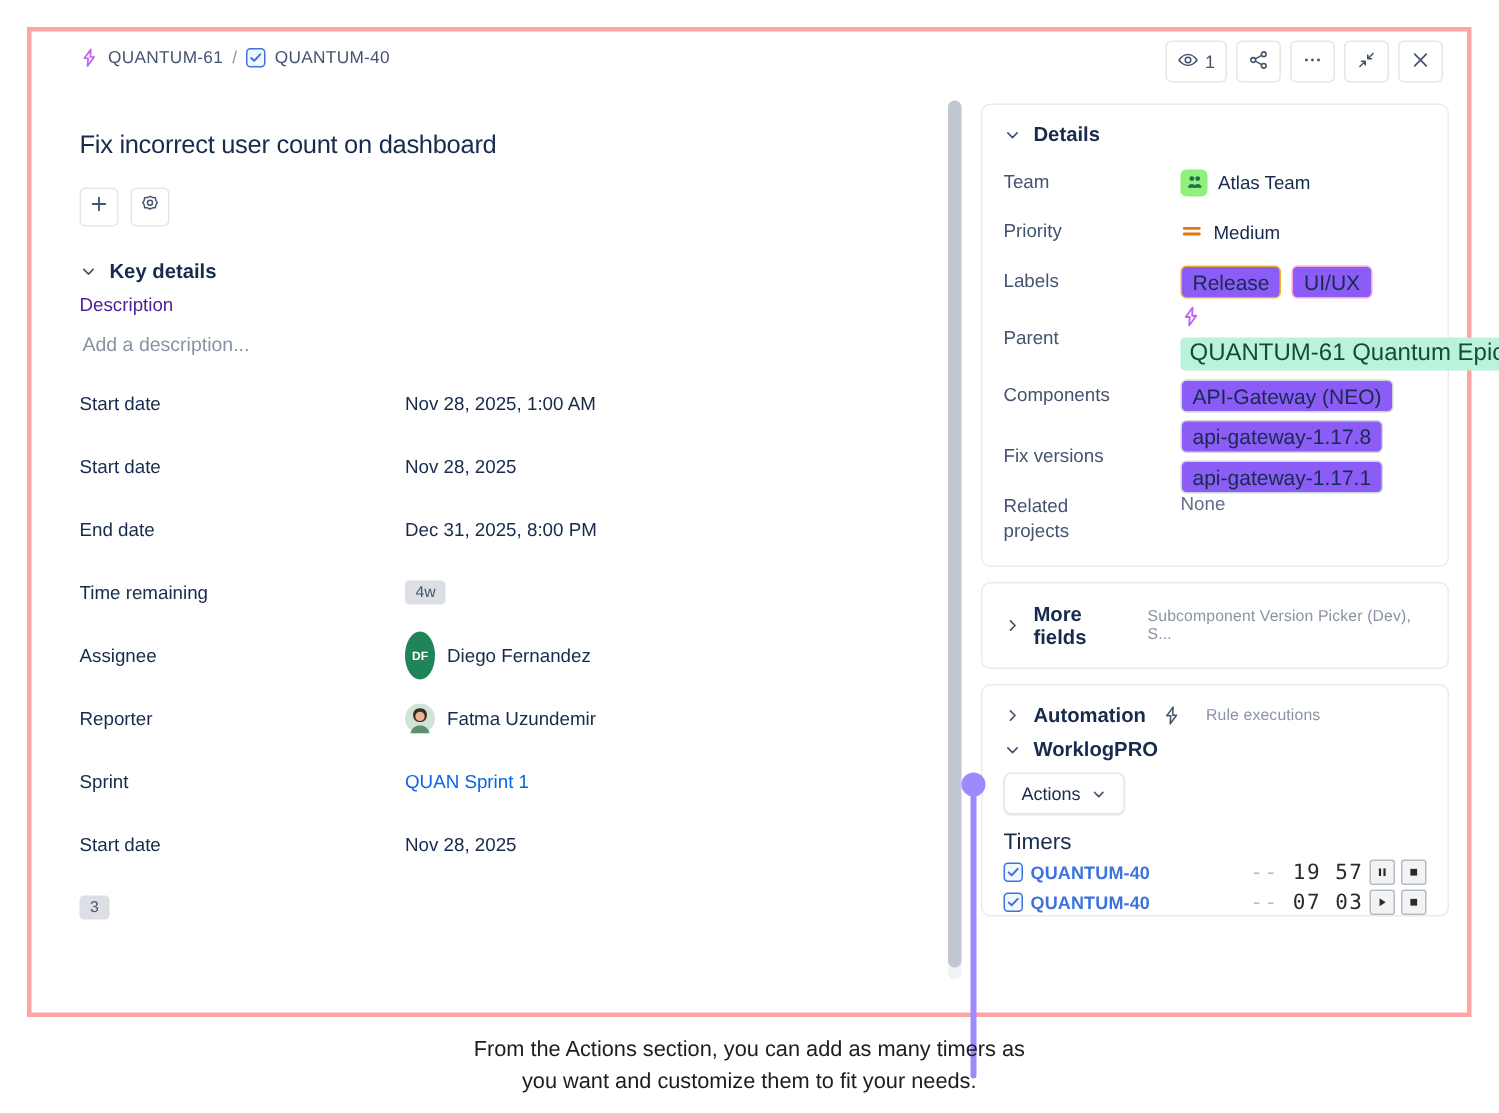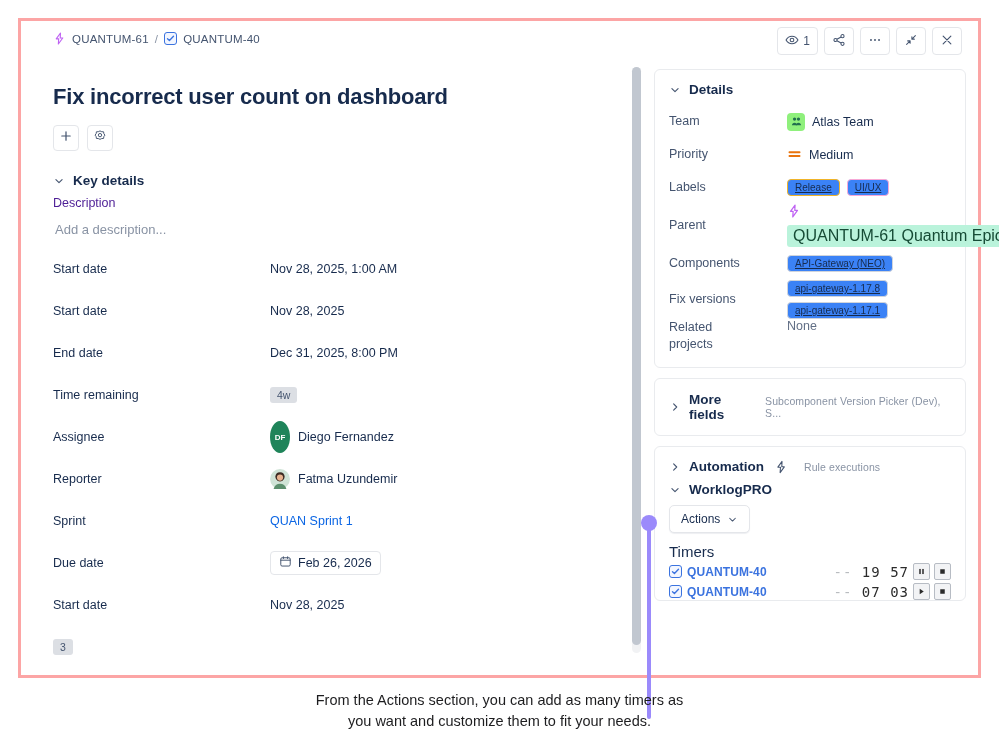--- a/index.html
+++ b/index.html
@@ -51,21 +51,21 @@
   }
 
   
   #left {
     position: absolute; left: 0; top: 40px; width: 606px; bottom: 0;
     overflow: hidden;
   }
   #leftinner { position: relative; padding: 22px 30px 0 32px; }
 
   #issue-title {
-    font-size: 22px; font-weight: 700; color: #172b4d;
+    font-size: 17px; font-weight: 400; color: #172b4d;
     letter-spacing: -.2px; line-height: 28px;
   }
 
   #title-actions { margin-top: 14px; display: flex; gap: 8px; }
   .sqbtn {
     width: 26px; height: 26px; border: 1px solid #e4e6ea; border-radius: 4px;
     background: #fff; display: flex; align-items: center; justify-content: center;
     color: #44546f; cursor: pointer;
   }
 
@@ -141,22 +141,22 @@
   .dval.col { flex-direction: column; align-items: flex-start; gap: 5px; }
   .dval.muted { color: #626f86; }
 
   .team-ic {
     width: 18px; height: 18px; border-radius: 4px; background: #8ff07c;
     display: inline-flex; align-items: center; justify-content: center; flex:none;
   }
   .prio-ic { display:inline-flex; flex:none; }
 
   .tag {
-    border: 1px solid #d0d4db; border-radius: 4px; background: #3b82f6;
-    font-size: 10px; padding: 2px 7px; color: #172b4d; white-space: nowrap; text-decoration: underline;
+    border: 1px solid #d0d4db; border-radius: 4px; background: #8b5cf6;
+    font-size: 14px; padding: 2px 7px; color: #172b4d; white-space: nowrap;
   }
   .tag.release { border-color: #f0b429; }
   .tag.uiux { border-color: #f7a8d6; }
   .parent-chip {
     background: #baf3db; color: #164b35; border-radius: 3px;
     font-size: 16px; padding: 2px 6px; white-space: nowrap;
   }
 
   
   .card.oneline { padding: 0; }
@@ -355,32 +355,20 @@
                   <path d="M3.6 20c.8-3.6 3.3-5.3 6.4-5.3s5.6 1.7 6.4 5.3Z" fill="#5b8f6d"></path>
                 </svg>
               </span>
               <span>Fatma Uzundemir</span>
             </div>
           </div>
           <div class="field-row">
             <div class="field-label">Sprint</div>
             <div class="field-value">
               <a href="#">QUAN Sprint 1</a>
-            </div>
-          </div>
-          <div class="field-row">
-            <div class="field-label">Due date</div>
-            <div class="field-value">
-              <span class="datebox">
-                <span><svg viewBox="0 0 16 16" width="13" height="13">
-                    <rect x="2.2" y="3.4" width="11.6" height="10.2" rx="1.6" fill="none" stroke="#44546f" stroke-width="1.2"></rect>
-                    <path d="M2.2 6.4h11.6M5.4 2.2v2.2M10.6 2.2v2.2" stroke="#44546f" stroke-width="1.2" stroke-linecap="round"></path>
-                  </svg></span>
-                <span>Feb 26, 2026</span>
-              </span>
             </div>
           </div>
           <div class="field-row">
             <div class="field-label">Start date</div>
             <div class="field-value">
               <span>Nov 28, 2025</span>
             </div>
           </div>
           <div class="field-row">
             <div class="field-value">

